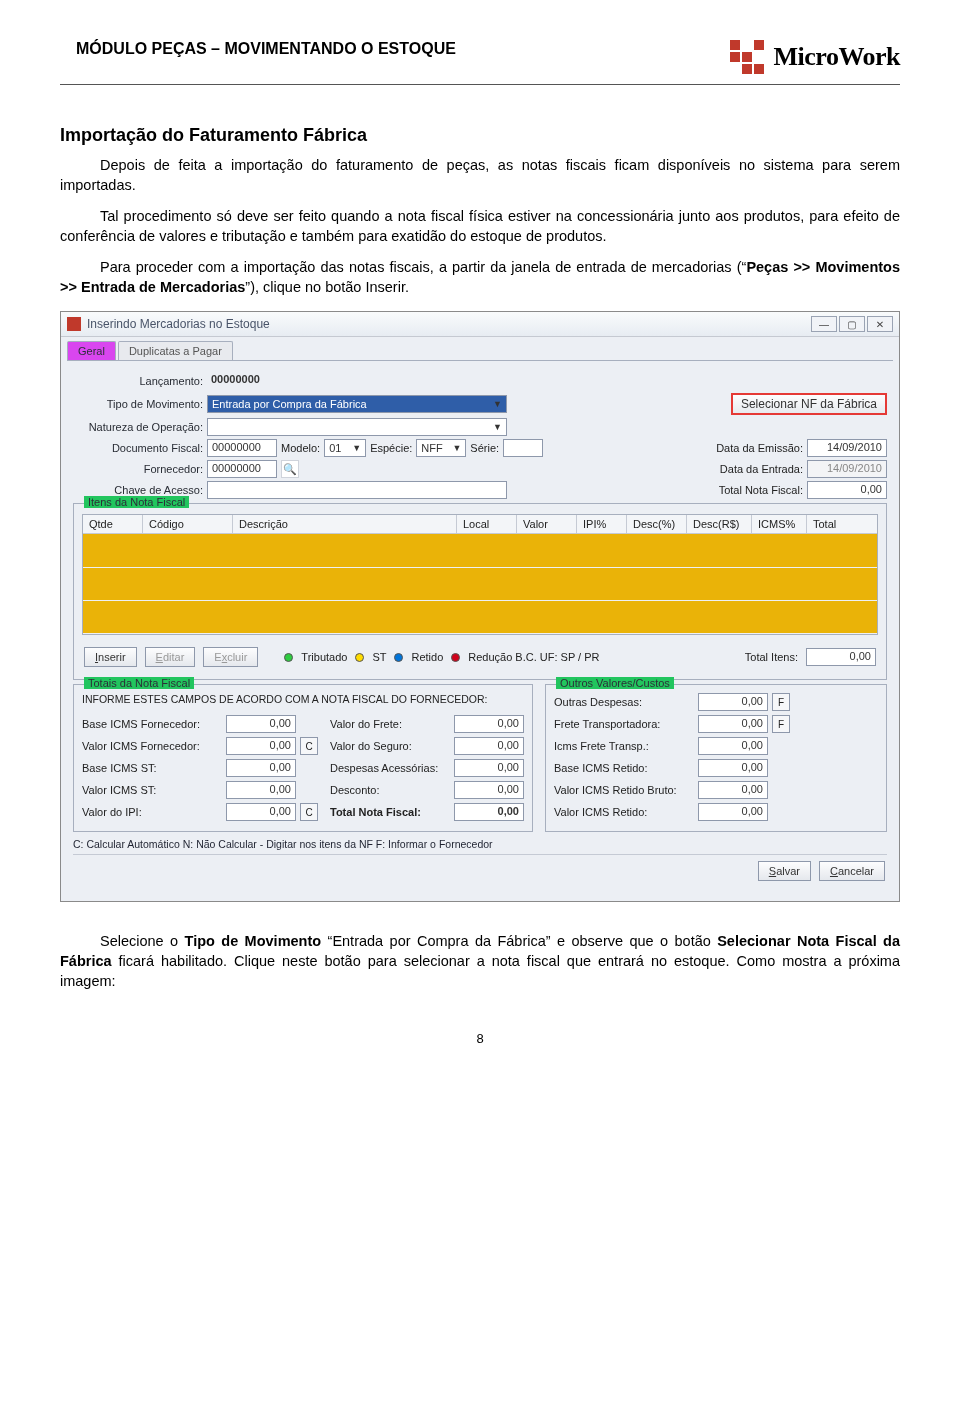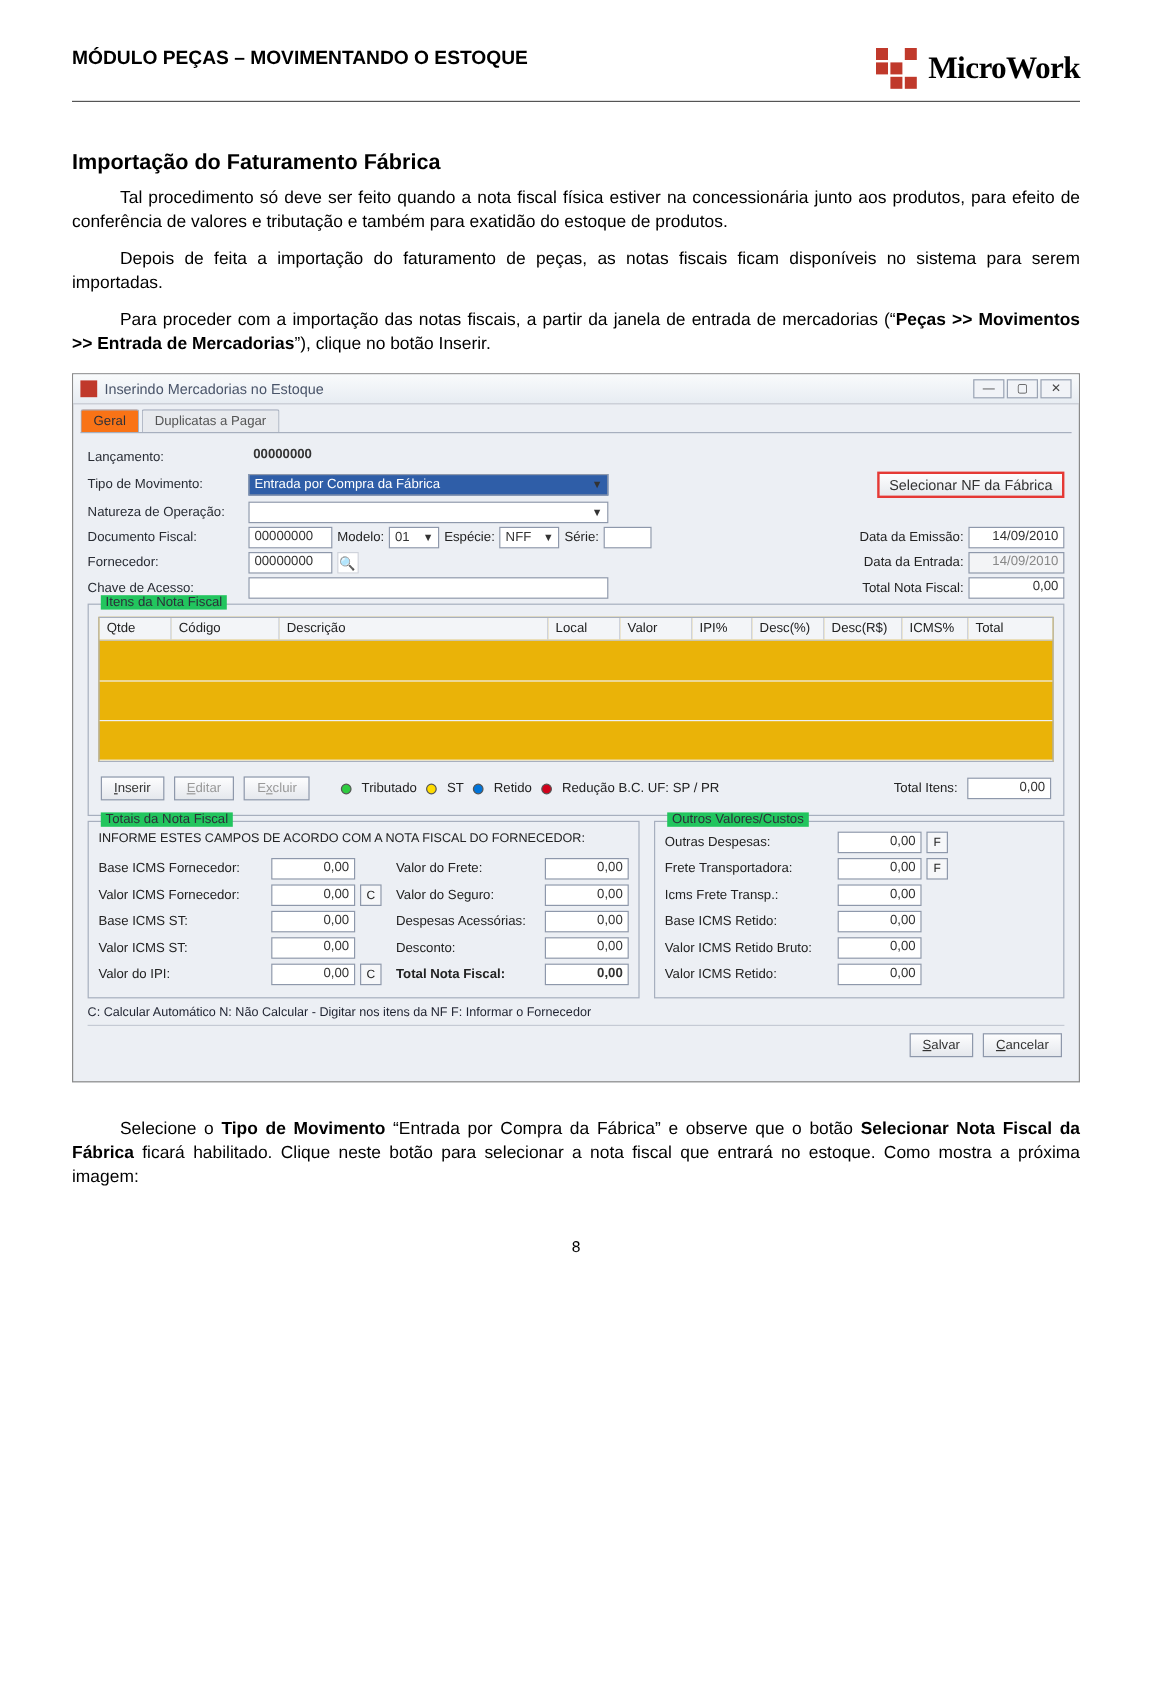--- a/index.html
+++ b/index.html
@@ -4,21 +4,21 @@
 <style>
   * { box-sizing: border-box; }
   body {
     margin: 0;
     background: #fff;
     font-family: Verdana, Tahoma, Arial, sans-serif;
     color: #000;
     width: 960px;
   }
   .page { padding: 40px 60px 20px; }
-  .hdr { display: flex; justify-content: space-between; align-items: flex-start; }
+  .hdr { display: flex; justify-content: space-between; align-items: flex-start; margin-left: 16px; }
   .hdr-title { font-size: 16px; font-weight: bold; }
   .logo-wrap { display: flex; align-items: center; gap: 10px; }
   .logo-sq {
     width: 34px; height: 34px;
     display: grid; grid-template-columns: repeat(3,1fr); grid-template-rows: repeat(3,1fr);
     gap: 2px;
   }
   .logo-sq > span { background: #c0392b; }
   .logo-sq > span.w { background: #fff; }
   .logo-text { font-family: Georgia, 'Times New Roman', serif; font-size: 26px; font-weight: bold; letter-spacing: -0.5px; }
@@ -49,27 +49,27 @@
   .winbtns { display: flex; gap: 2px; }
   .winbtn {
     width: 26px; height: 16px;
     border: 1px solid #9aa3b3; background: #f1f3f7;
     display: flex; align-items: center; justify-content: center;
     font-size: 10px; color: #444;
   }
   .tabs { display: flex; padding: 4px 6px 0; gap: 2px; }
   .tab {
     border: 1px solid #a7afbe; border-bottom: none;
-    padding: 3px 10px; background: #f97316; color: #2b2f38;
+    padding: 3px 10px; background: #d946ef; color: #2b2f38;
     border-radius: 2px 2px 0 0;
   }
   .tab.inactive { background: #e8eaee; color: #555; }
   .form-area { border-top: 1px solid #a7afbe; margin: 0 6px 6px; padding: 8px 6px; background: #eceff4; }
   .row { display: flex; align-items: center; margin: 3px 0; gap: 4px; }
-  .lbl { width: 130px; text-align: left; color: #282c34; }
+  .lbl { width: 130px; text-align: right; color: #282c34; }
   .field, .sel, .btn, .btnsel, .sbtn {
     border: 1px solid #8e98ab; background: #fff; height: 18px;
     padding: 1px 4px; font-family: inherit; font-size: 11px; color: #333;
   }
   .field.readonly { background: #f3f4f6; color: #888; }
   .field.bold { font-weight: bold; }
   .sel { display: inline-flex; align-items: center; justify-content: space-between; }
   .sel .caret { margin-left: 4px; color: #333; font-size: 9px; }
   .spacer { flex: 1; }
   .btnsel {
@@ -130,22 +130,22 @@
         <span class="w"></span>
           <span></span>
           <span></span>
       </div>
       <div class="logo-text">MicroWork</div>
     </div>
   </div>
   <hr class="hr">
 
   <p class="sec-title">Importação do Faturamento Fábrica</p>
+  <p class="body-text indent">Depois de feita a importação do faturamento de peças, as notas fiscais ficam disponíveis no sistema para serem importadas.</p>
   <p class="body-text indent">Tal procedimento só deve ser feito quando a nota fiscal física estiver na concessionária junto aos produtos, para efeito de conferência de valores e tributação e também para exatidão do estoque de produtos.</p>
-  <p class="body-text indent">Depois de feita a importação do faturamento de peças, as notas fiscais ficam disponíveis no sistema para serem importadas.</p>
   <p class="body-text indent">
     <span>Para proceder com a importação das notas fiscais, a partir da janela de entrada de mercadorias (“</span><b>Peças &gt;&gt; Movimentos &gt;&gt; Entrada de Mercadorias</b><span>”), clique no botão Inserir.</span>
   </p>
 
   <div class="win">
     <div class="titlebar">
       <div class="left">
         <span class="ico"></span>
         <span class="ttl">Inserindo Mercadorias no Estoque</span>
       </div>

